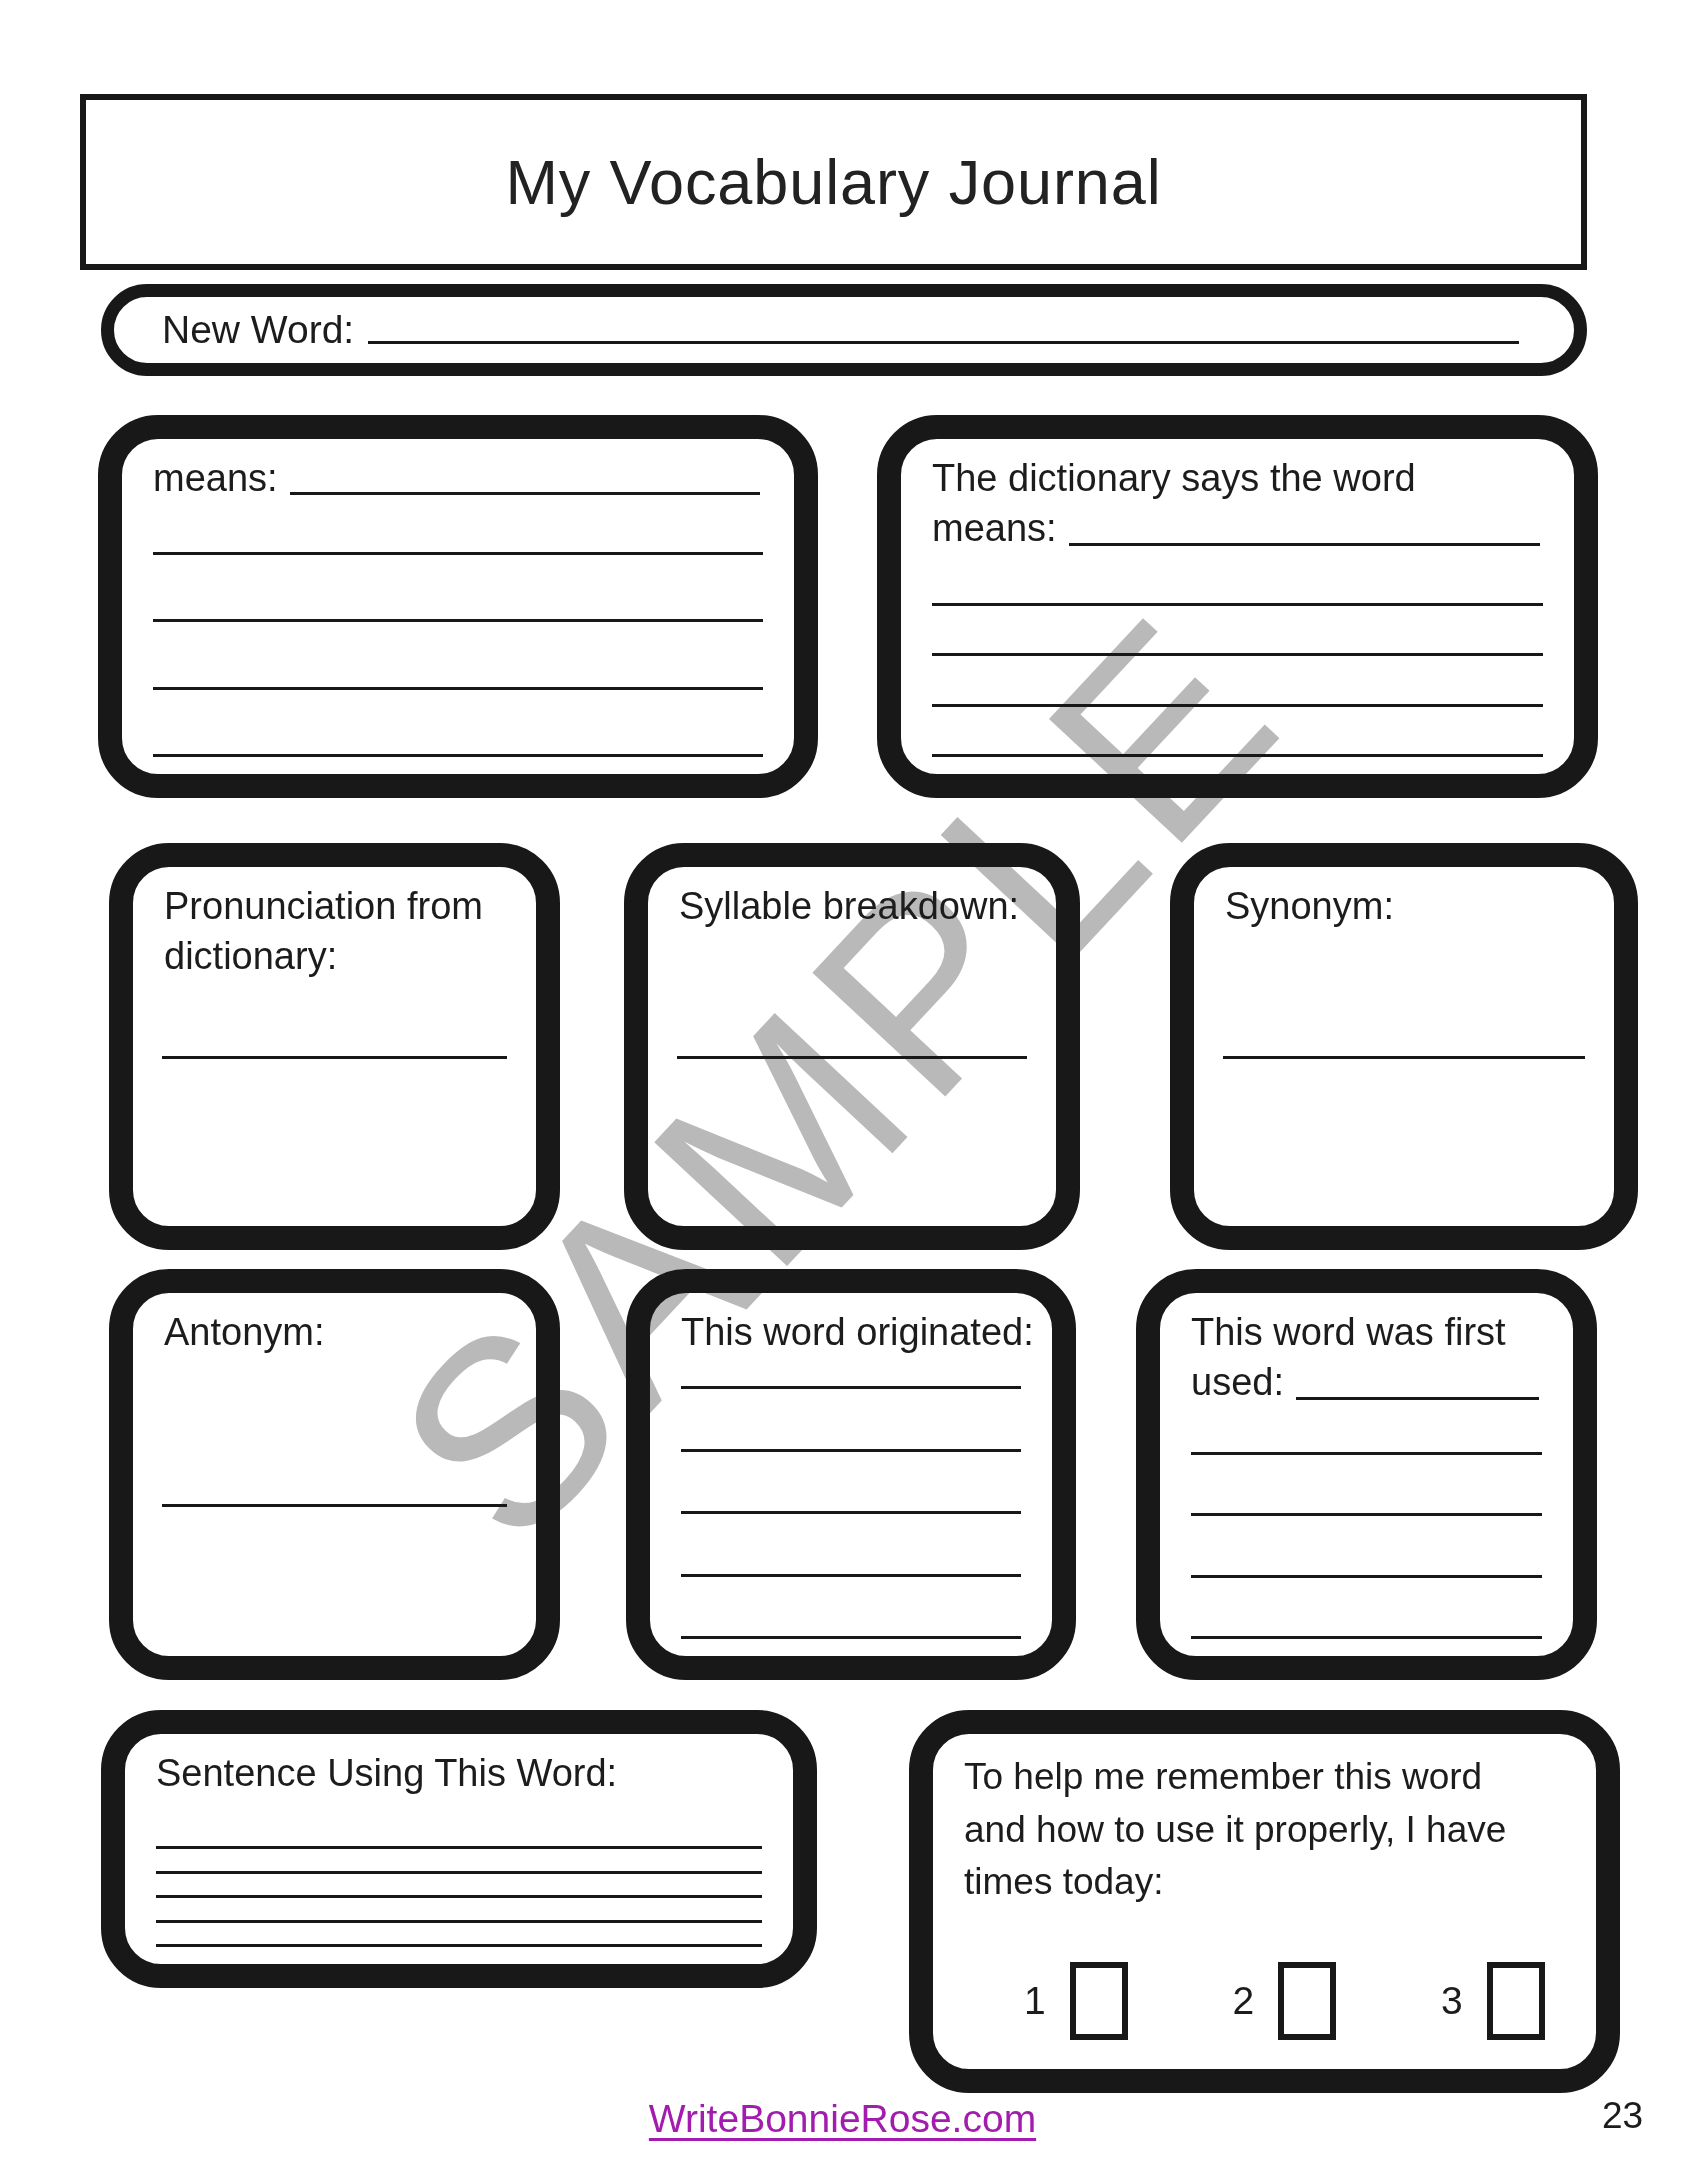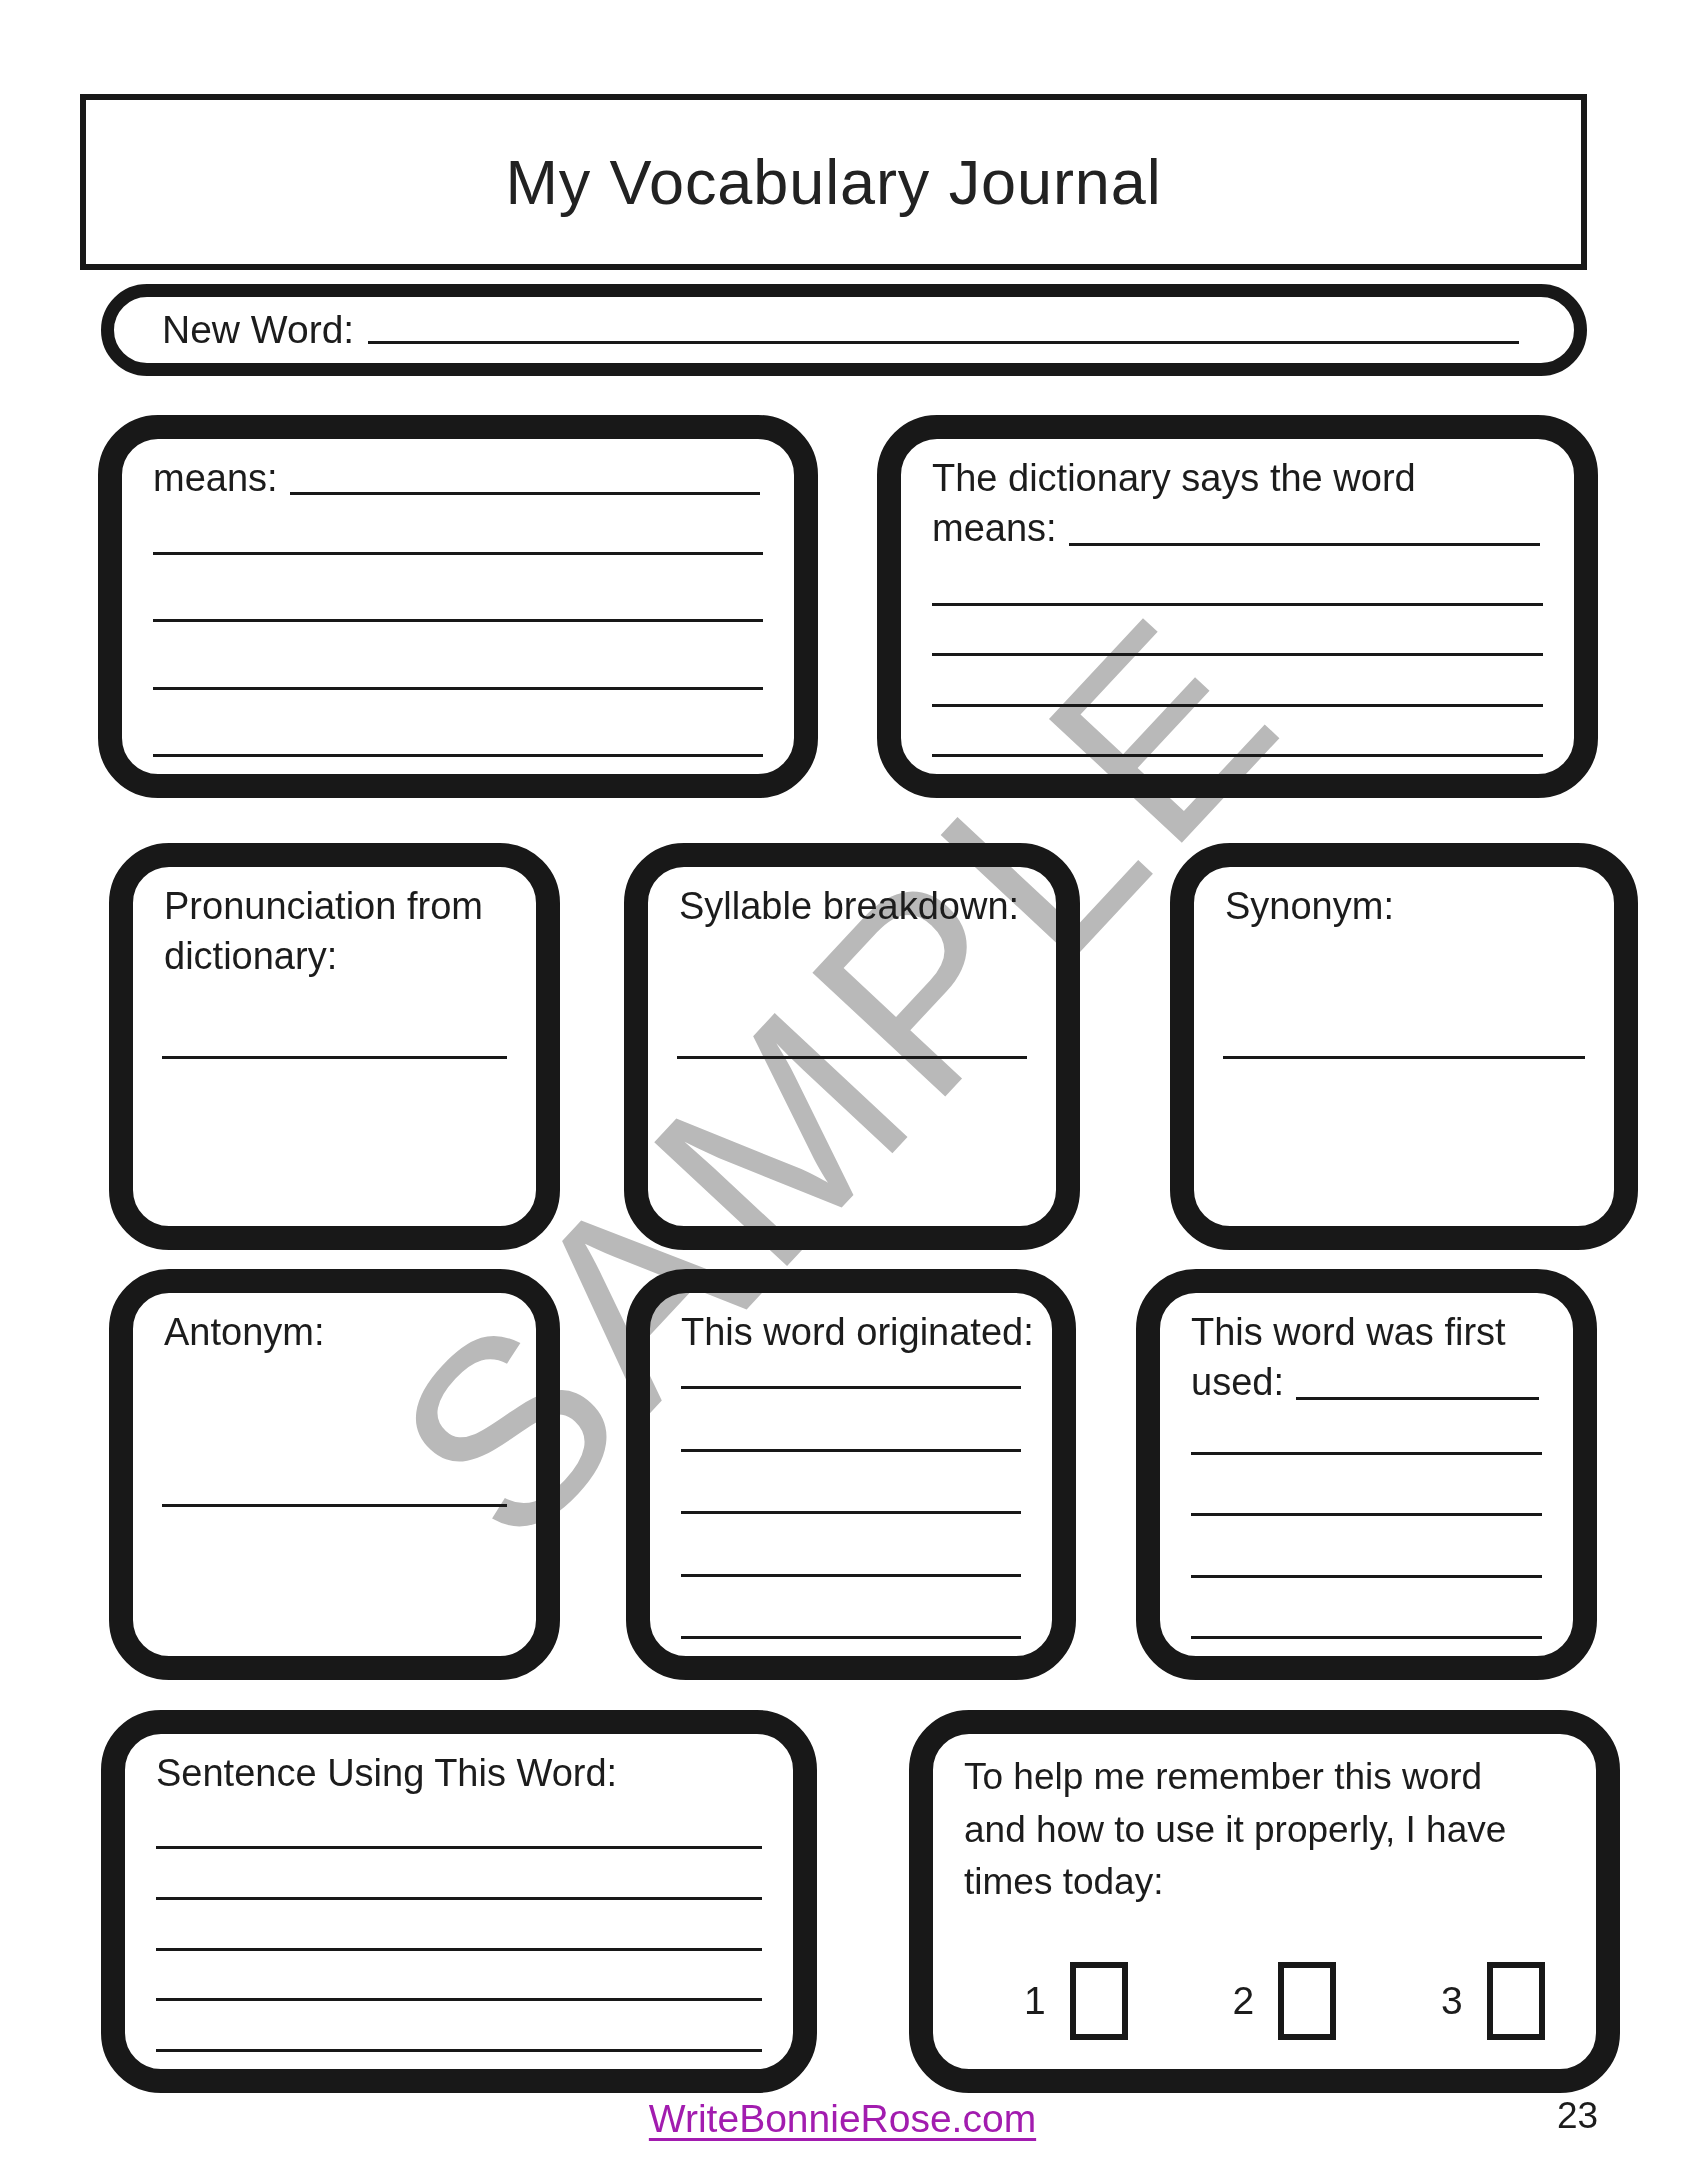--- a/index.html
+++ b/index.html
@@ -64,41 +64,41 @@
   .single-line{position:absolute;left:29px;right:29px;top:189px;border-bottom:3.4px solid #181818;}
   
   .b-context{left:98px;top:415px;width:720px;height:383px;}
   .b-dict{left:877px;top:415px;width:721px;height:383px;}
   .b-pron{left:109px;top:843px;width:451px;height:407px;}
   .b-syll{left:624px;top:843px;width:456px;height:407px;}
   .b-syn{left:1170px;top:843px;width:468px;height:407px;}
   .b-ant{left:109px;top:1269px;width:451px;height:411px;}
   .b-orig{left:626px;top:1269px;width:450px;height:411px;}
   .b-first{left:1136px;top:1269px;width:461px;height:411px;}
-  .b-sent{left:101px;top:1710px;width:716px;height:383px;}
+  .b-sent{left:101px;top:1710px;width:716px;height:278px;}
   .b-rem{left:888px;top:1710px;width:711px;height:383px;margin-left:21px;}
   
   .rem-line{font-size:37px;line-height:1.42;white-space:nowrap;}
   .count-row{
     margin-top:auto;margin-bottom:12px;
     display:flex;align-items:center;justify-content:space-between;
     padding:0 20.4px 0 60px;
   }
   .count-unit{display:flex;align-items:center;}
   .count-num{font-size:39px;margin-right:24px;}
   .count-box{width:58px;height:78px;border:6.8px solid #181818;box-sizing:border-box;background:transparent;}
   
   .site-link{
     position:absolute;left:50%;top:2097px;transform:translateX(-50%);
     font-size:39px;color:#a21caf;
     text-decoration:underline;text-decoration-thickness:2.6px;text-underline-offset:6px;
     z-index:1;cursor:pointer;
   }
   .page-num{
-    position:absolute;left:1557px;top:2095px;
+    position:absolute;left:1602px;top:2095px;
     font-size:37px;color:#1c1c1c;z-index:1;
   }
 </style>
 </head>
 <body>
 
 <div class="page">
 
   <div class="watermark">SAMPLE</div>
 

